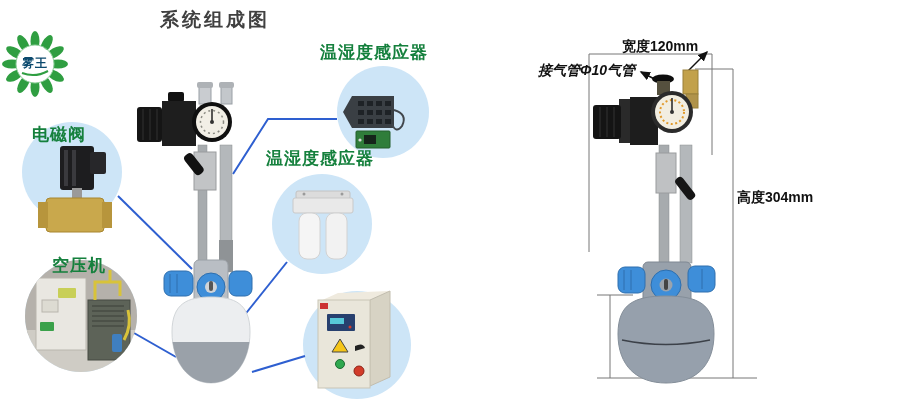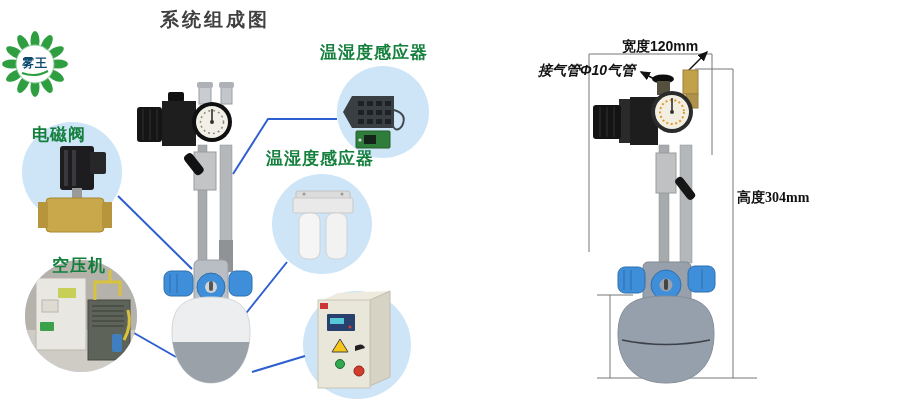--- a/index.html
+++ b/index.html
@@ -247,15 +247,15 @@
 <div class="txt logo-brand" style="left:21px;top:55px;width:28px;text-align:center;">雾王</div>
 <div class="txt logo-reg" style="left:44px;top:43px;">®</div>
 
 <div class="txt blue-label" style="left:32px;top:95px;margin-top:28px;">电磁阀</div>
 <div class="txt blue-label" style="left:320px;top:41px;">温湿度感应器</div>
 <div class="txt blue-label" style="left:266px;top:147px;">温湿度感应器</div>
 <div class="txt blue-label" style="left:52px;top:254px;font-family:Liberation Serif, serif;">空压机</div>
 
 <div class="txt dim-label" style="left:622px;top:38px;width:86px;text-align:left;">宽度120mm</div>
 <div class="txt dim-label" style="left:538px;top:62px;font-style:italic;">接气管Φ10气管</div>
-<div class="txt dim-label" style="left:737px;top:189px;font-family:Liberation Serif, serif;">高度304mm</div>
+<div class="txt dim-label" style="left:737px;top:189px;">高度304mm</div>
 
 </div>
 
 </body></html>

